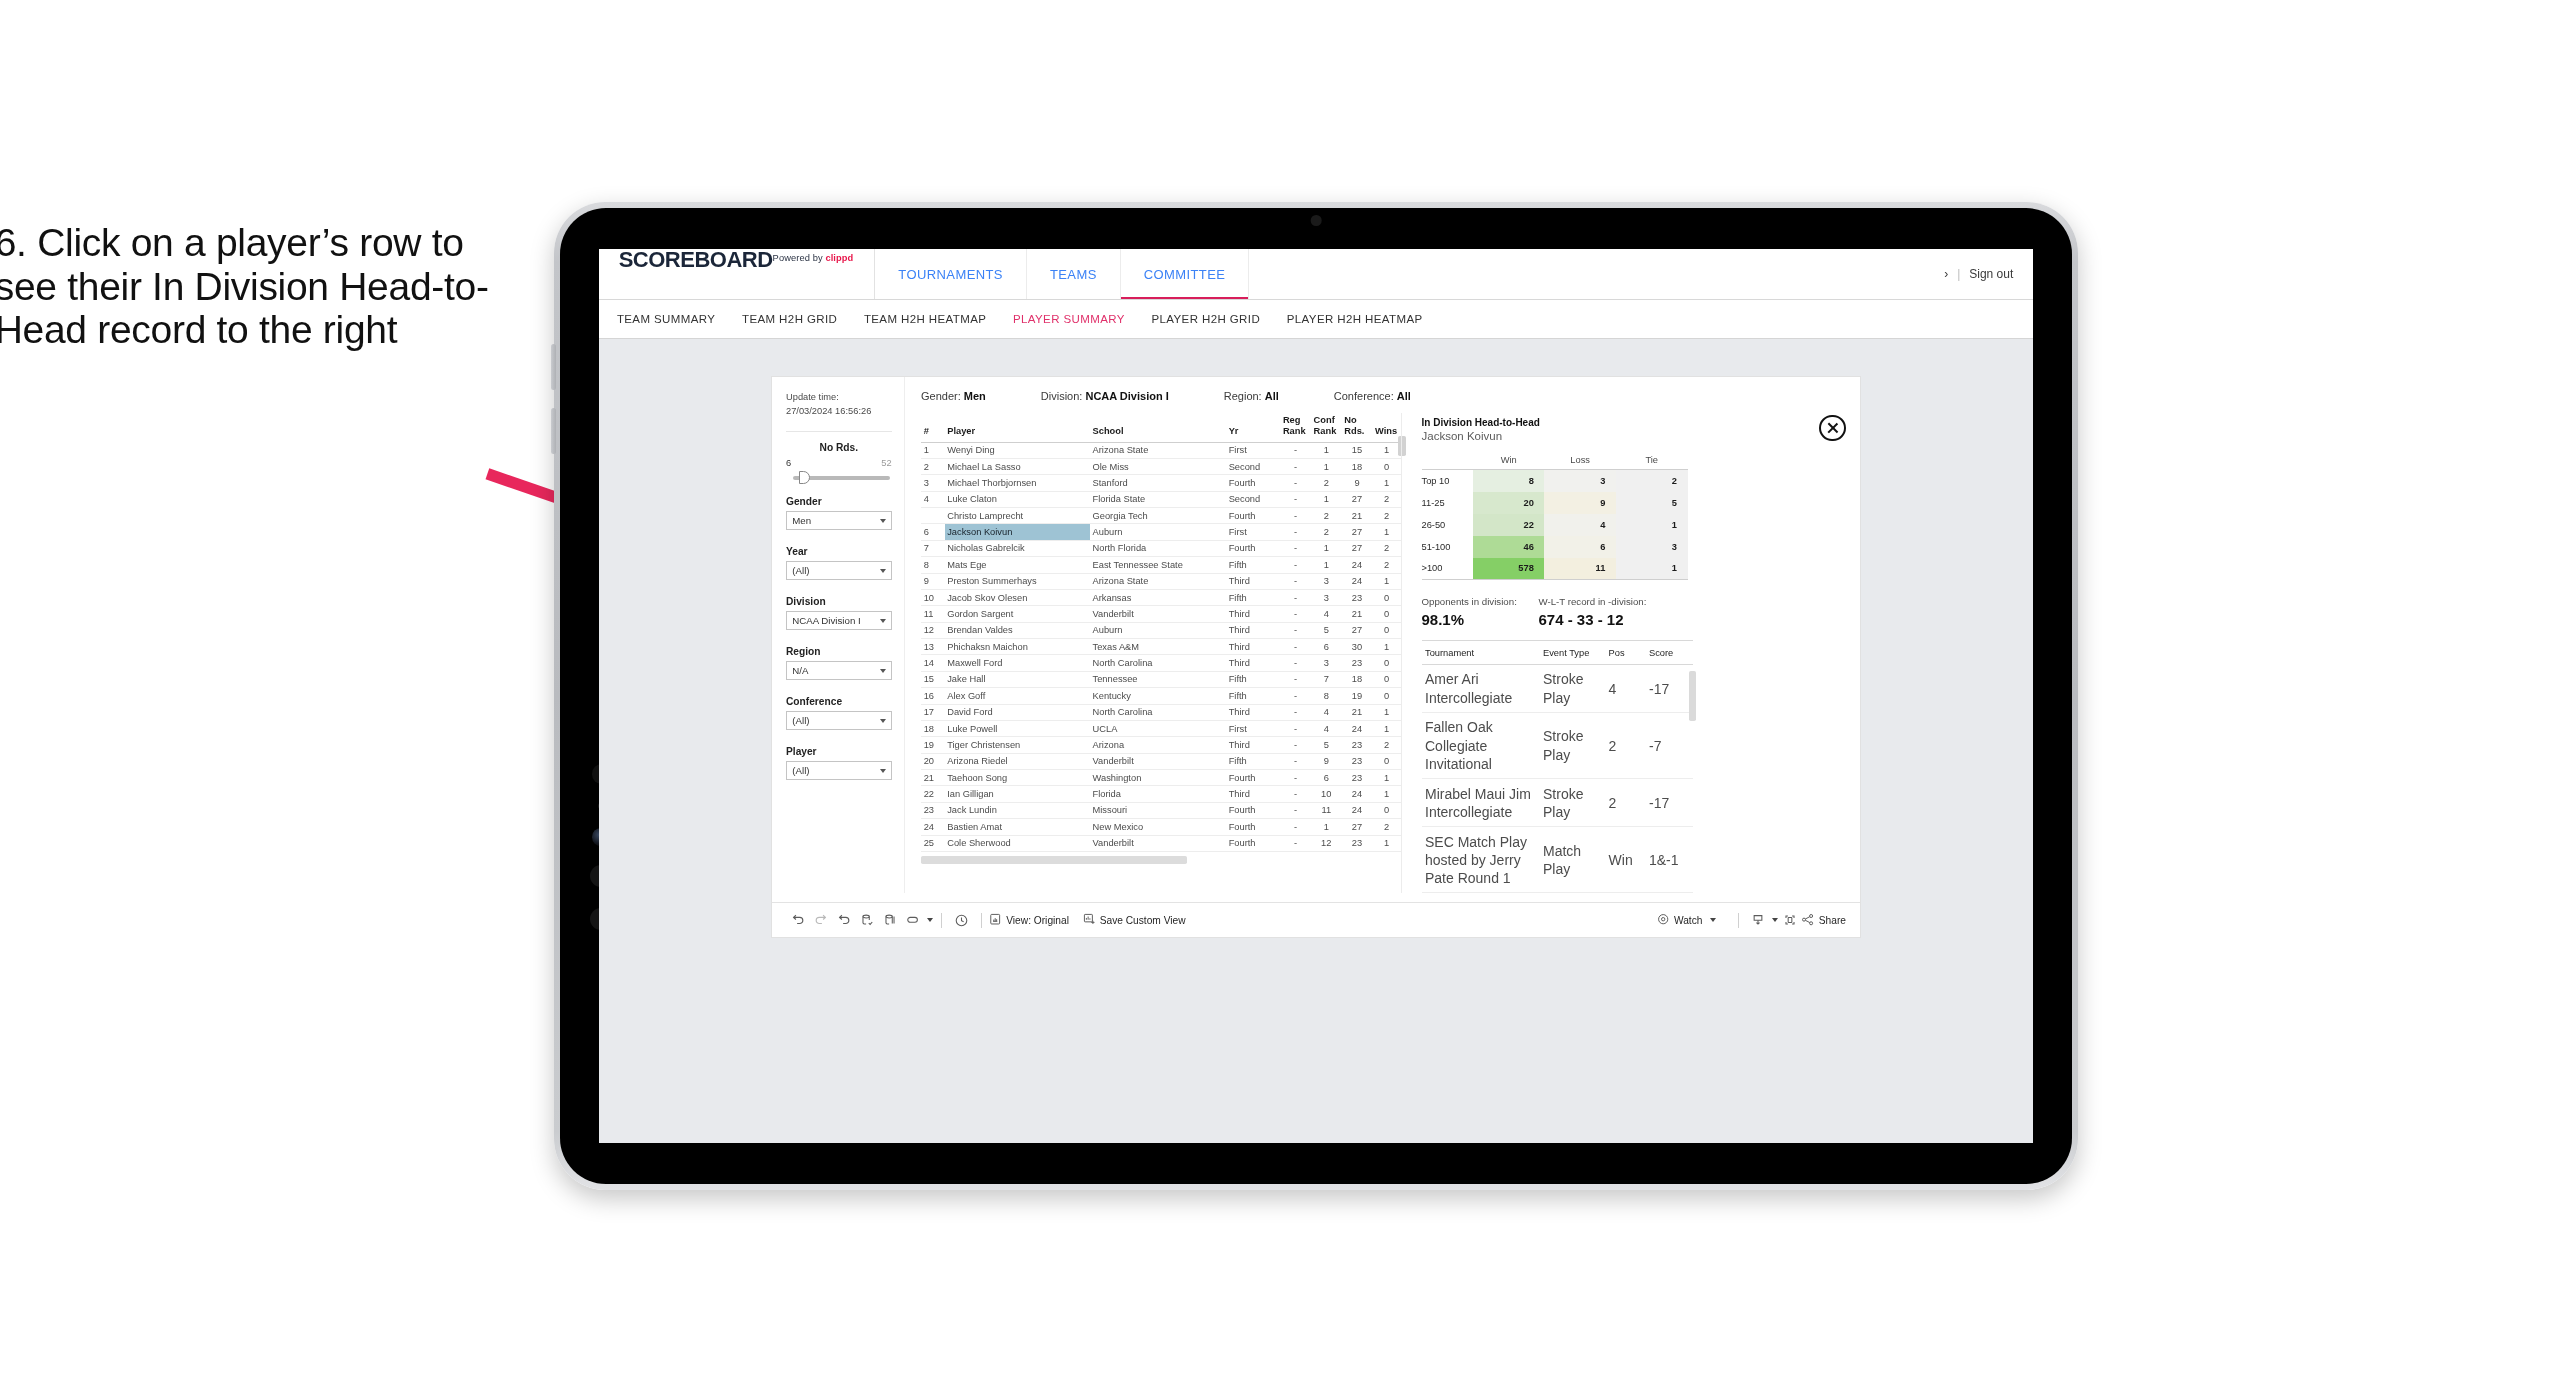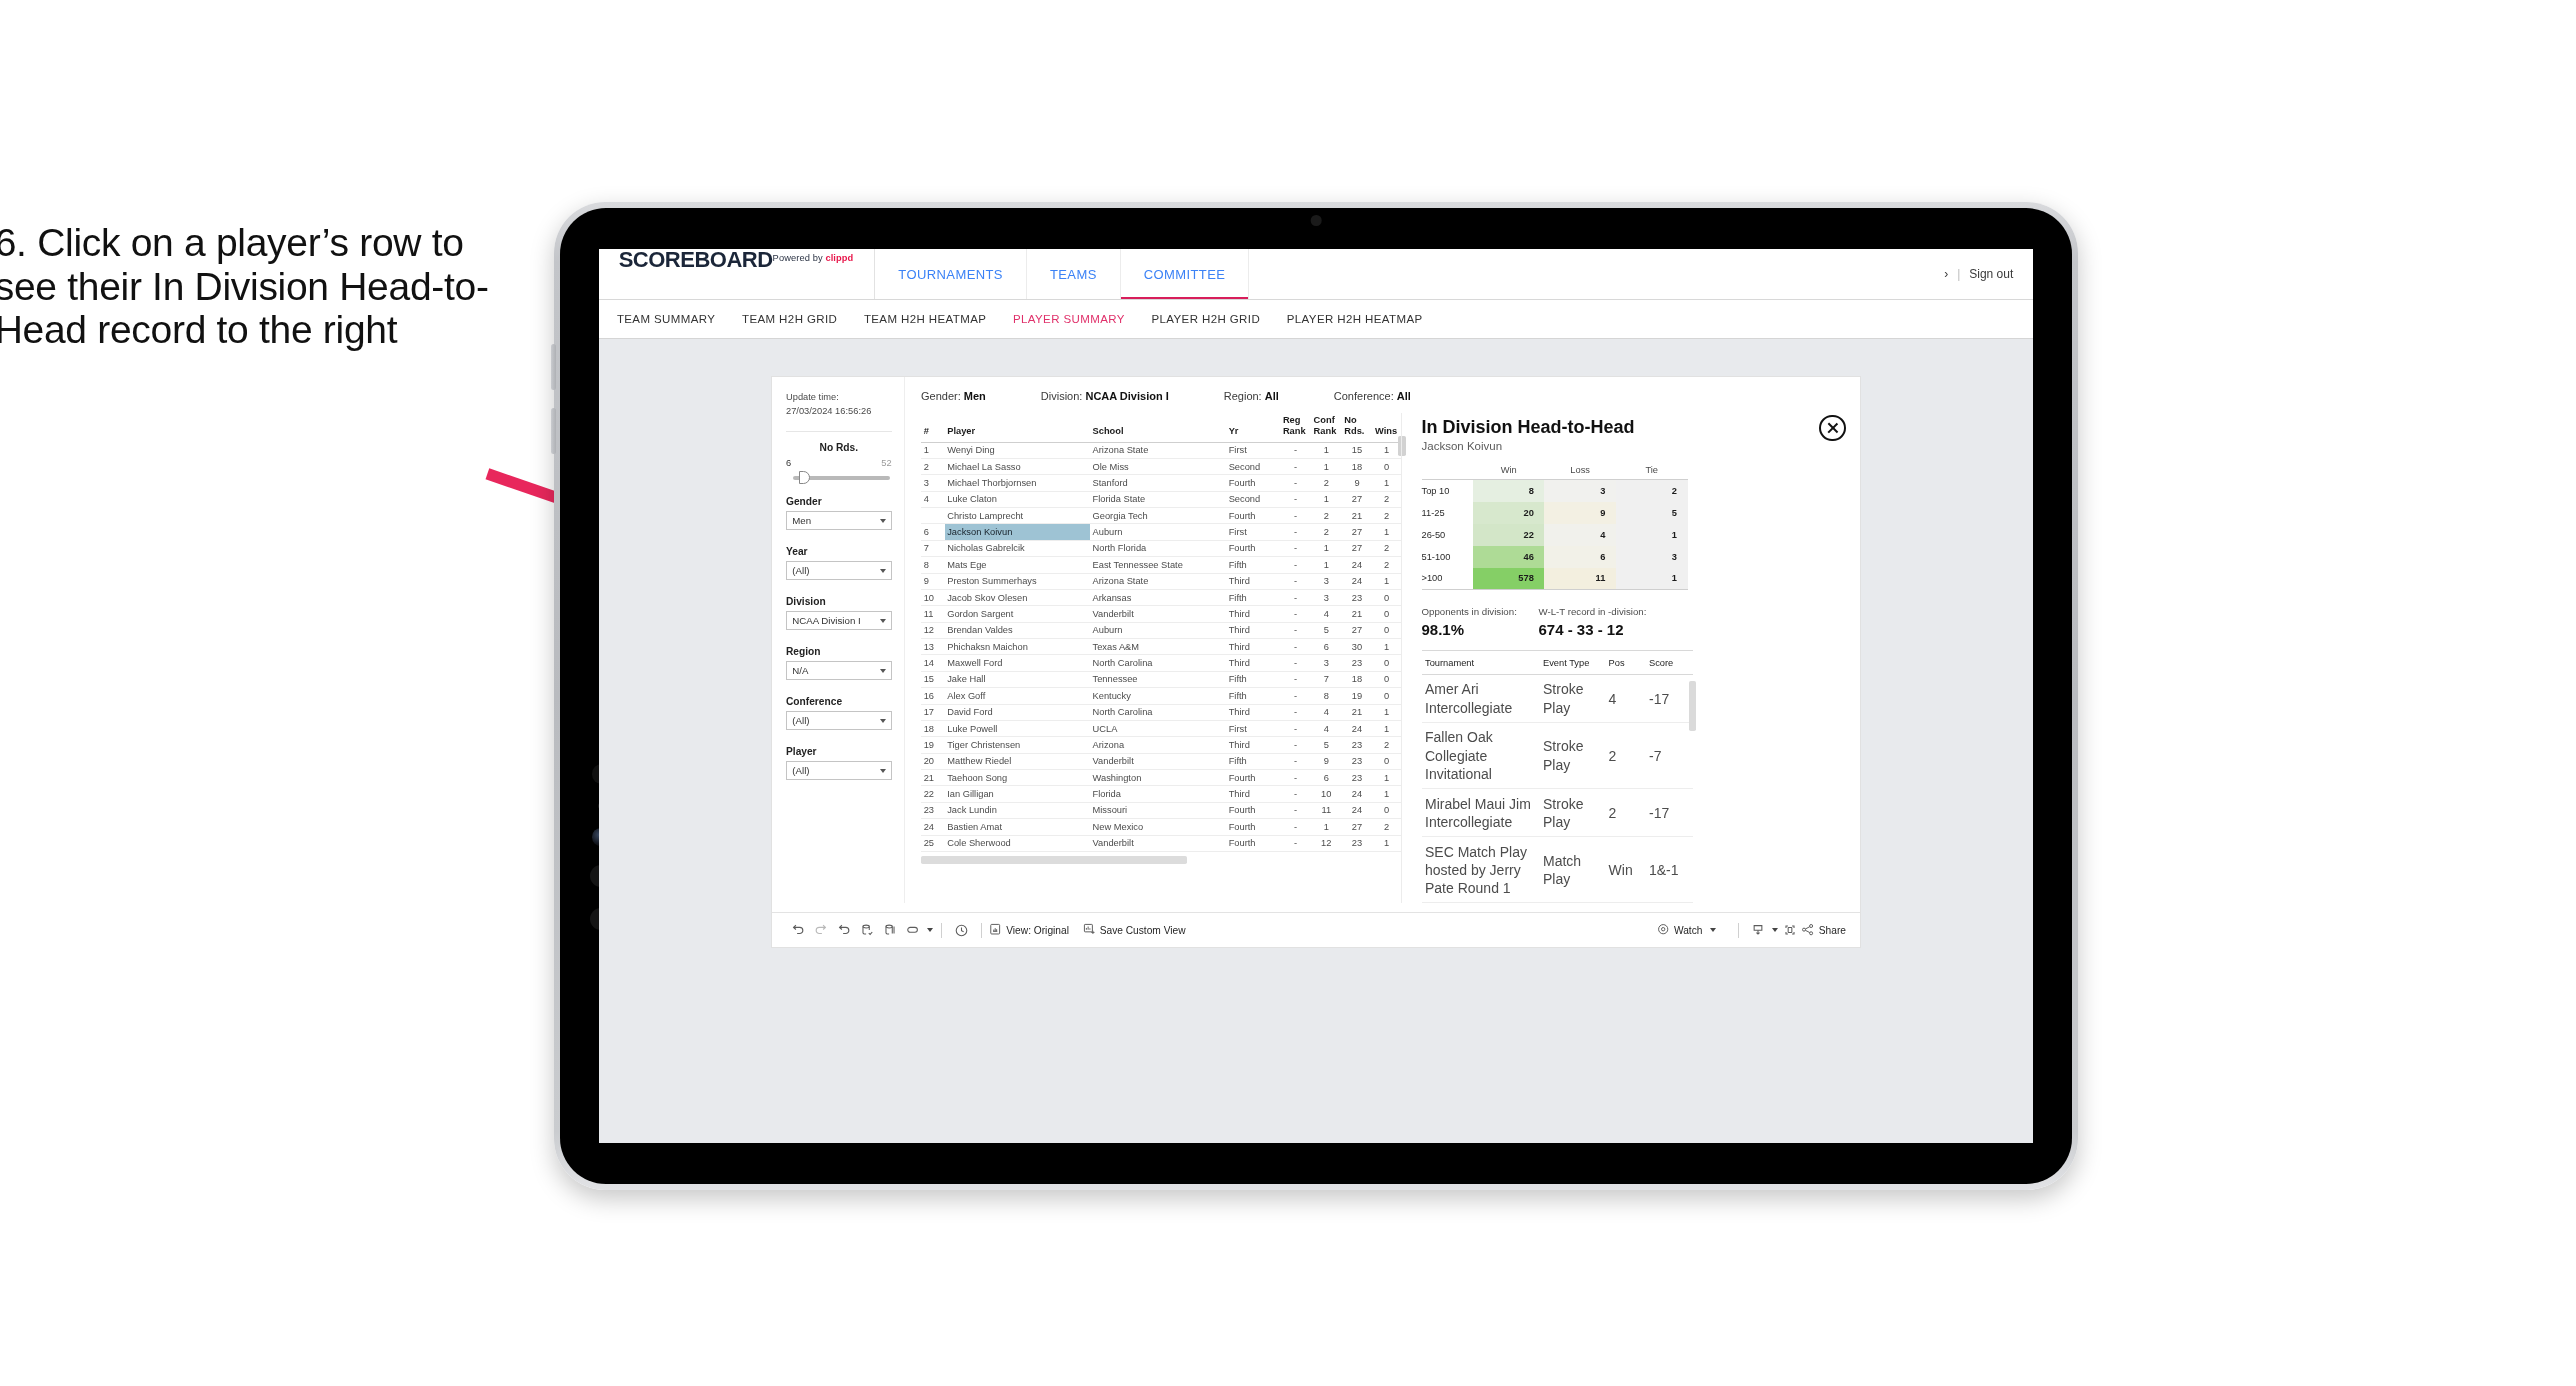--- a/index.html
+++ b/index.html
@@ -168,21 +168,21 @@
   }
   #hscroll {
     margin:4.4px 0 0 0; width:266px; height:8px; background:#dcdcdc; border-radius:1.8px;
   }
 
   
   #h2h {
     flex:1; min-width:0; padding:3.5px 16px 0 19.5px; border-left:0.9px solid #ececec;
     position:relative;
   }
-  #h2h-title { font-size:18px; font-weight:700; color:#111; }
+  #h2h-title { font-size:10px; font-weight:700; color:#111; }
   #h2h-player { font-size:11.5px; color:#5c5c5c; margin-top:2.7px; }
   #close-btn {
     position:absolute; right:14px; top:1.8px; width:26.6px; height:26.6px;
     border:2.2px solid #111; border-radius:50%; cursor:pointer;
   }
   #close-btn::before, #close-btn::after {
     content:""; position:absolute; left:50%; top:50%; width:13.3px; height:2.2px;
     background:#111; transform-origin:center;
   }
   #close-btn::before { transform:translate(-50%,-50%) rotate(45deg); }
@@ -568,21 +568,21 @@
                             <td class="c-player">Tiger Christensen</td>
                             <td class="c-school">Arizona</td>
                             <td class="c-yr">Third</td>
                             <td class="c-rr">-</td>
                             <td class="c-cr">5</td>
                             <td class="c-nr">23</td>
                             <td class="c-w">2</td>
                           </tr>
                           <tr>
                             <td class="c-num">20</td>
-                            <td class="c-player">Matthew Riedel</td>
+                            <td class="c-player">Arizona Riedel</td>
                             <td class="c-school">Vanderbilt</td>
                             <td class="c-yr">Fifth</td>
                             <td class="c-rr">-</td>
                             <td class="c-cr">9</td>
                             <td class="c-nr">23</td>
                             <td class="c-w">0</td>
                           </tr>
                           <tr>
                             <td class="c-num">21</td>
                             <td class="c-player">Taehoon Song</td>

